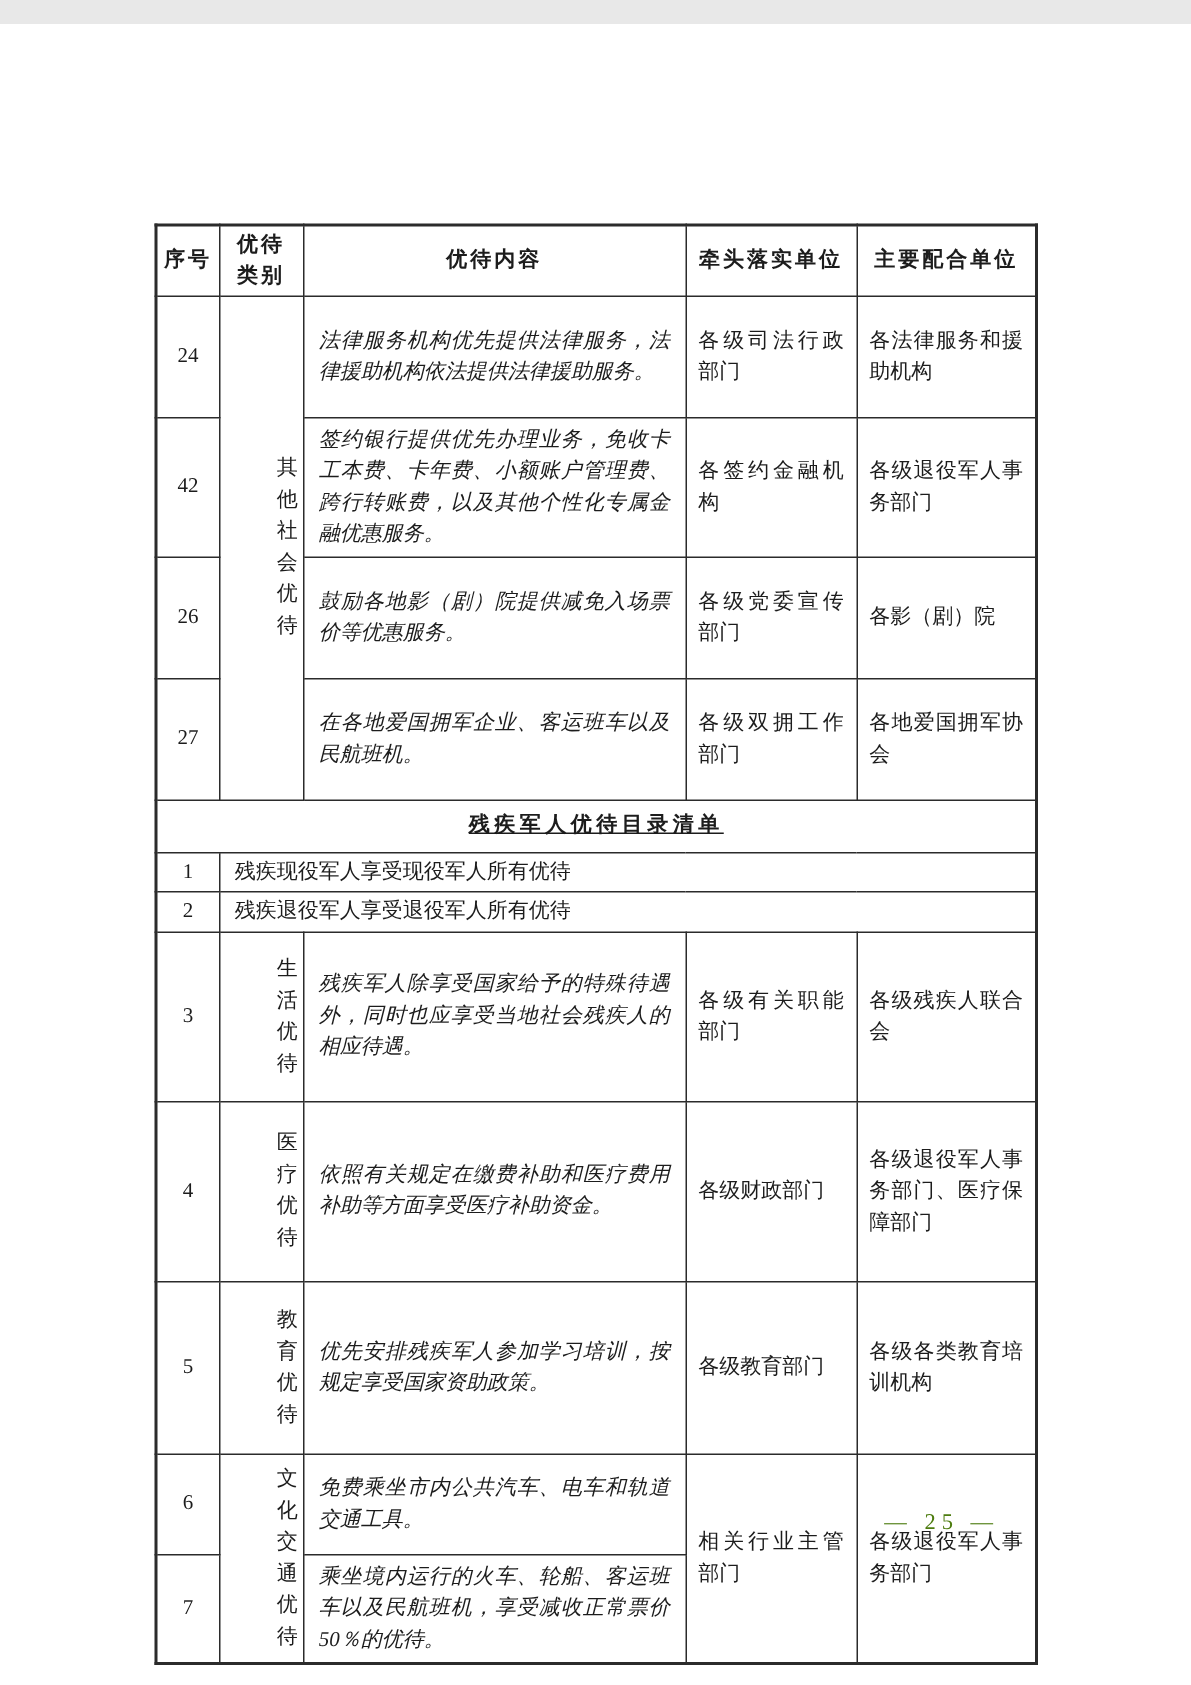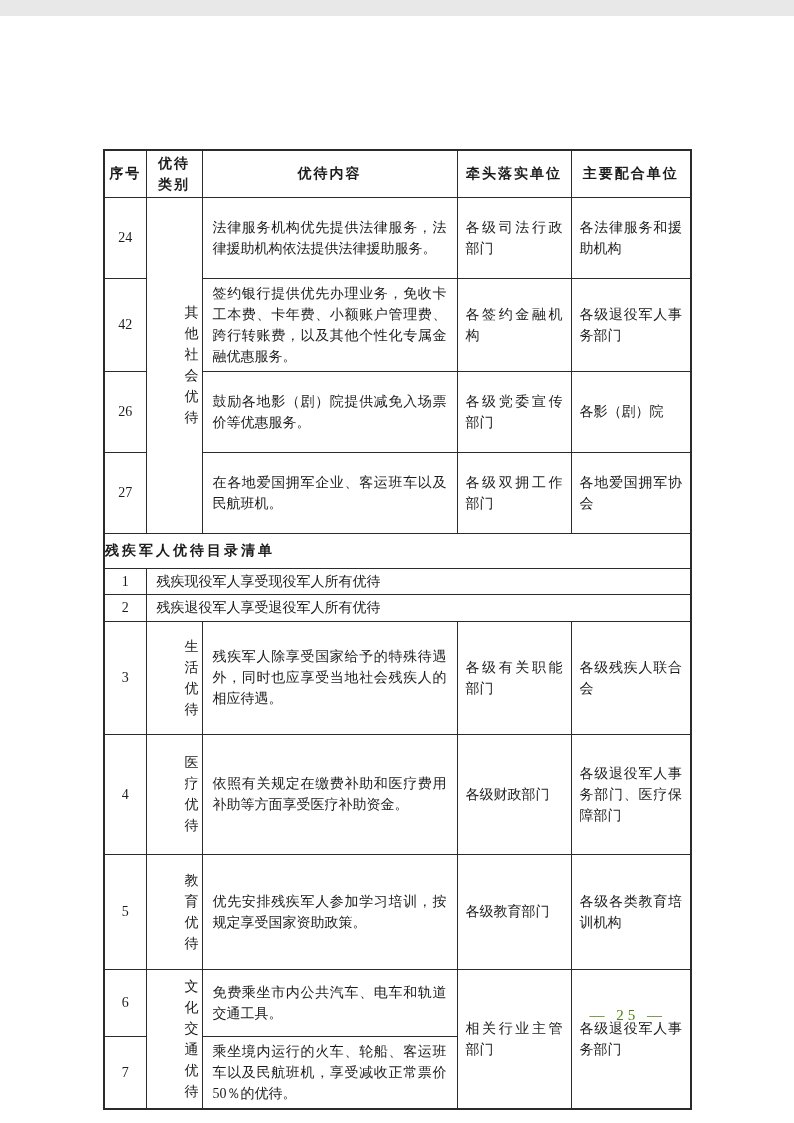--- a/index.html
+++ b/index.html
@@ -44,33 +44,36 @@
   }
   td.cell-category {
     text-align: center;
     white-space: pre-line;
     letter-spacing: 1px;
     padding-left: 36px;
   }
   td.cell-content {
     padding: 4px 10px;
     text-align: justify;
+    font-style: italic;
   }
   td.cell-lead, td.cell-support {
     padding: 19px 8px;
     text-align: justify;
   }
   td.cell-fullrow {
     padding: 0 10px;
     text-align: left;
   }
   td.section-title-cell {
+    text-align: center;
     font-weight: bold;
     font-size: 20px;
     letter-spacing: 3px;
+    text-decoration: underline;
   }
   .page-footer {
     position: absolute;
     top: 991px;
     right: 128px;
     font-size: 15px;
     letter-spacing: 4px;
     color: #4d7c0f;
   }
 </style>

